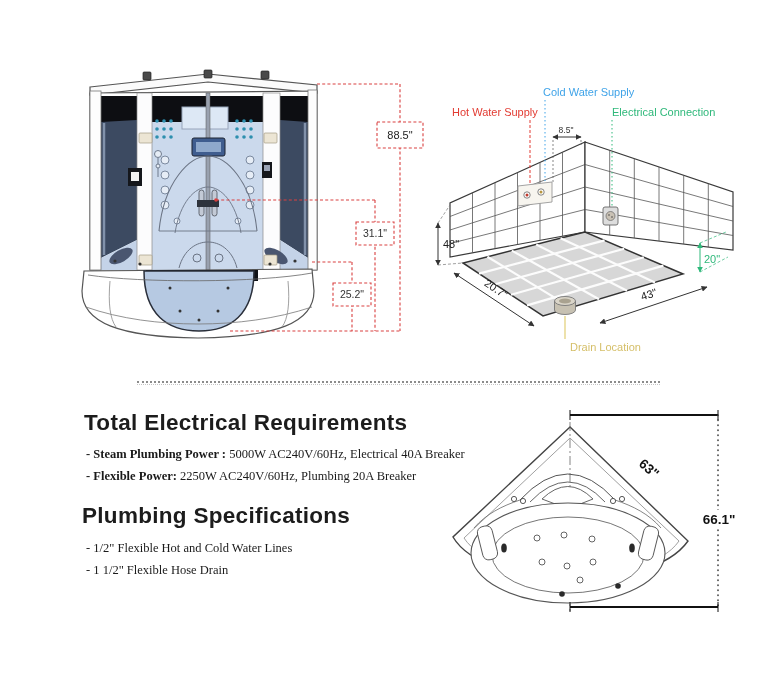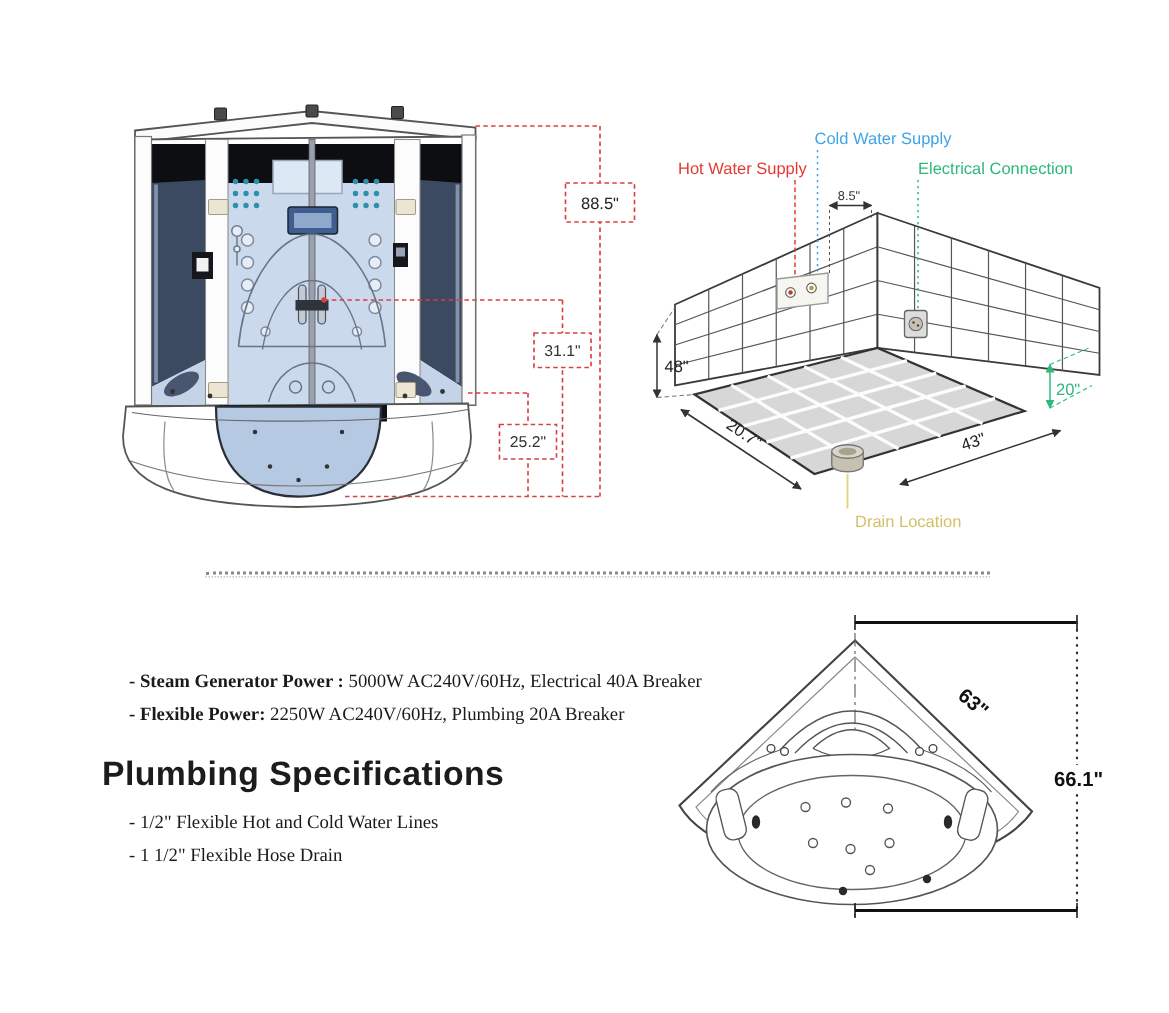--- a/index.html
+++ b/index.html
@@ -257,27 +257,28 @@
     <text x="113" y="11" class="lbl" fill="#3fa3e8">Cold Water Supply</text>
     <text x="182" y="31" class="lbl" fill="#2eb87a">Electrical Connection</text>
     <text x="140" y="266" class="lbl" fill="#d5bf68">Drain Location</text>
   </svg>
 
   <div class="abs divider">
     <div class="l1"></div>
       <div class="l2"></div>
   </div>
 
+  <h2 class="abs h-spec" style="left:84px;top:410px">Total Electrical Requirements</h2>
   <p class="abs spec-line" style="left:86px;top:447px">
-    <b>- Steam Generator Power :</b><span> 5000W AC240V/60Hz, Electrical 40A Breaker</span>
+    <b>- Steam Plumbing Power :</b><span> 5000W AC240V/60Hz, Electrical 40A Breaker</span>
   </p>
   <p class="abs spec-line" style="left:86px;top:469px">
     <b>- Flexible Power:</b><span> 2250W AC240V/60Hz, Plumbing 20A Breaker</span>
   </p>
-  <h2 class="abs h-spec" style="left:68px;top:503px">Plumbing Specifications</h2>
+  <h2 class="abs h-spec" style="left:82px;top:503px">Plumbing Specifications</h2>
   <p class="abs spec-line" style="left:86px;top:541px">- 1/2" Flexible Hot and Cold Water Lines</p>
   <p class="abs spec-line" style="left:86px;top:563px">- 1 1/2" Flexible Hose Drain</p>
 
   <svg class="abs" style="left:450px;top:398px" width="315" height="235" viewBox="0 0 315 235">
 
     <g fill="none" stroke="#444">
       <path d="M120,29 L3,139 C35,193 200,197 238,143 Z" fill="#ffffff" stroke-width="1.4"></path>
       <path d="M120,40 L14,140 C44,187 196,191 229,143 Z" stroke="#888" stroke-width="0.8"></path>
     </g>
     <line x1="120" y1="24" x2="120" y2="213" stroke="#666" stroke-width="0.8" stroke-dasharray="9 3 2 3"></line>

